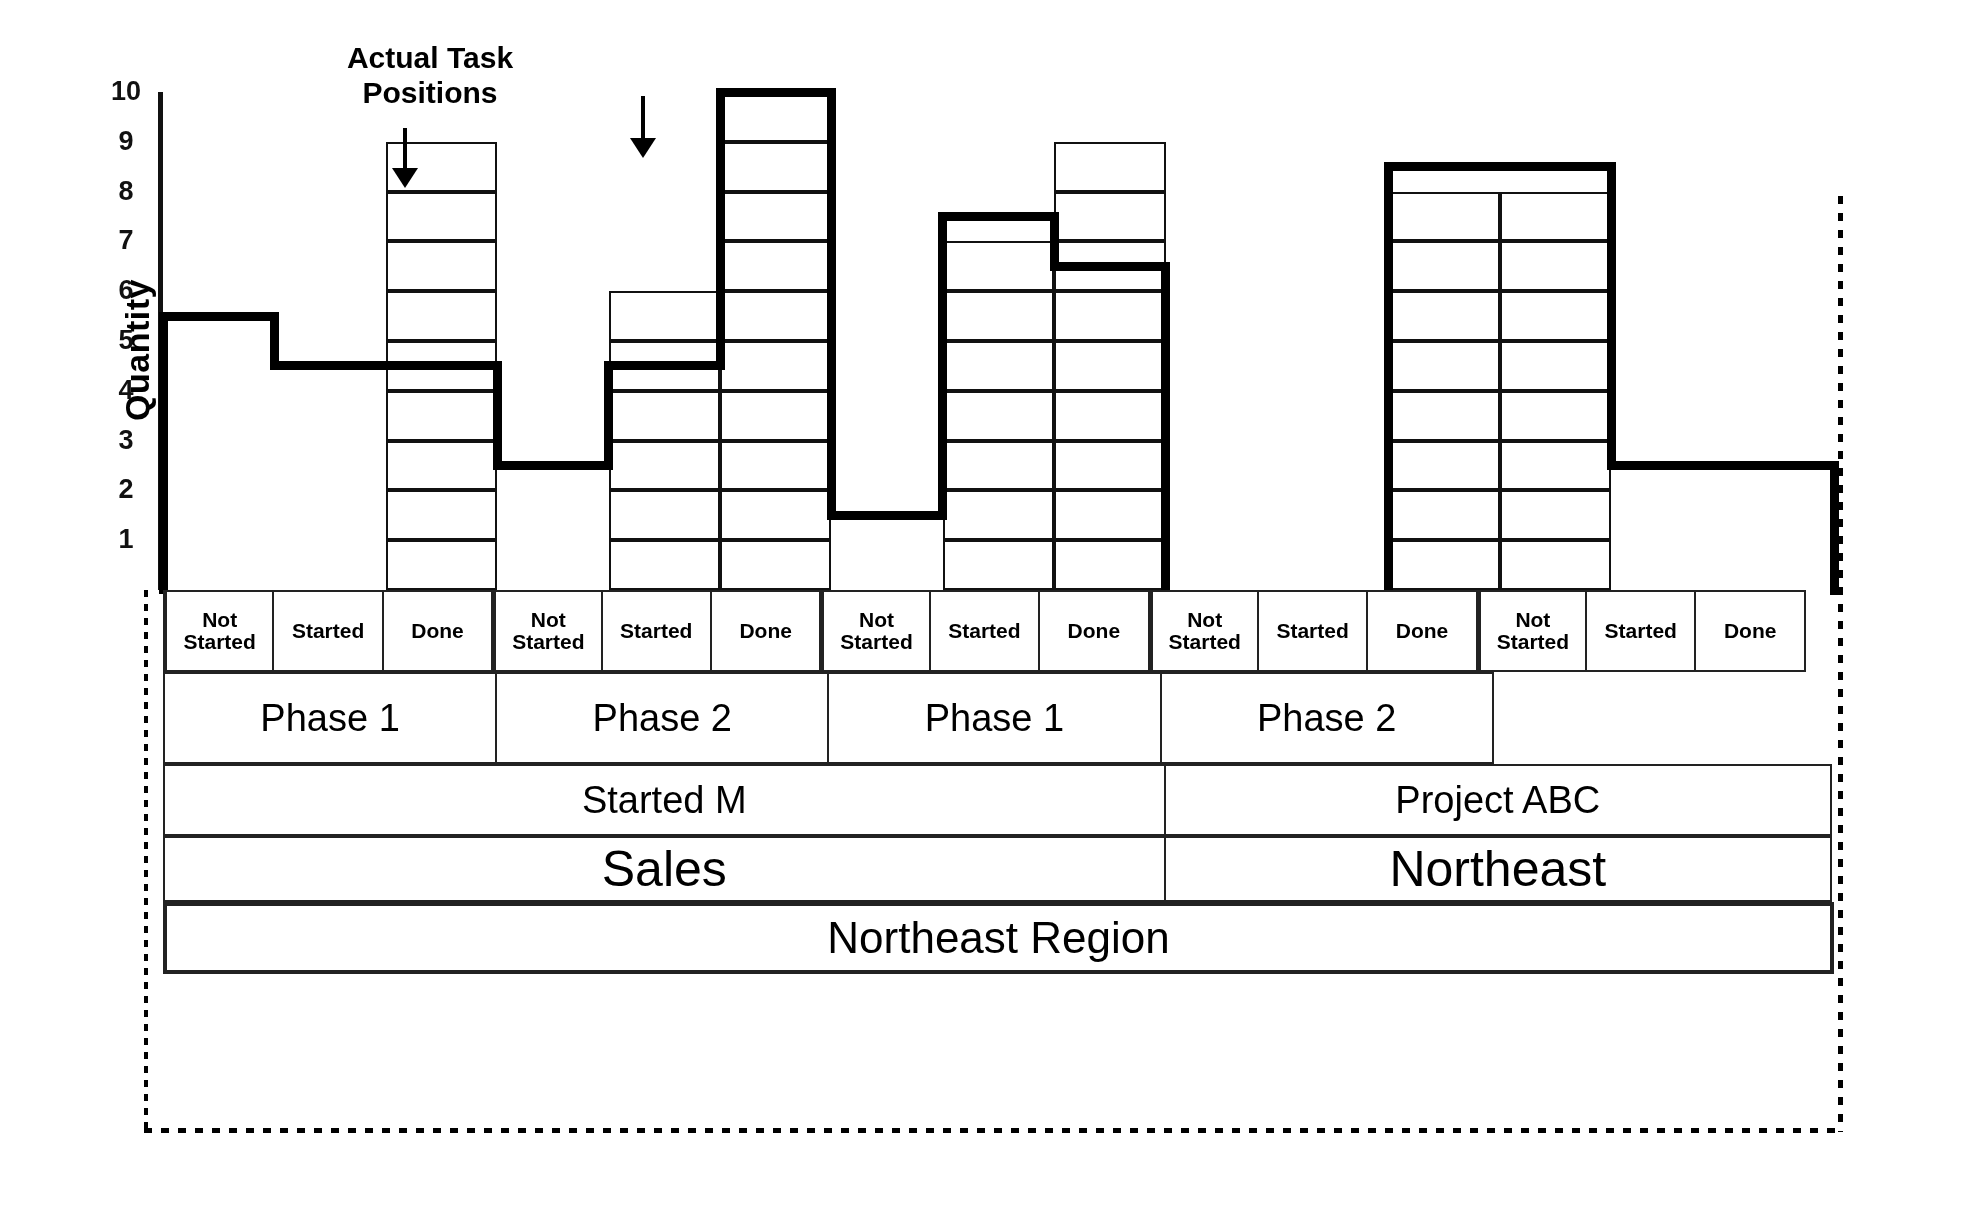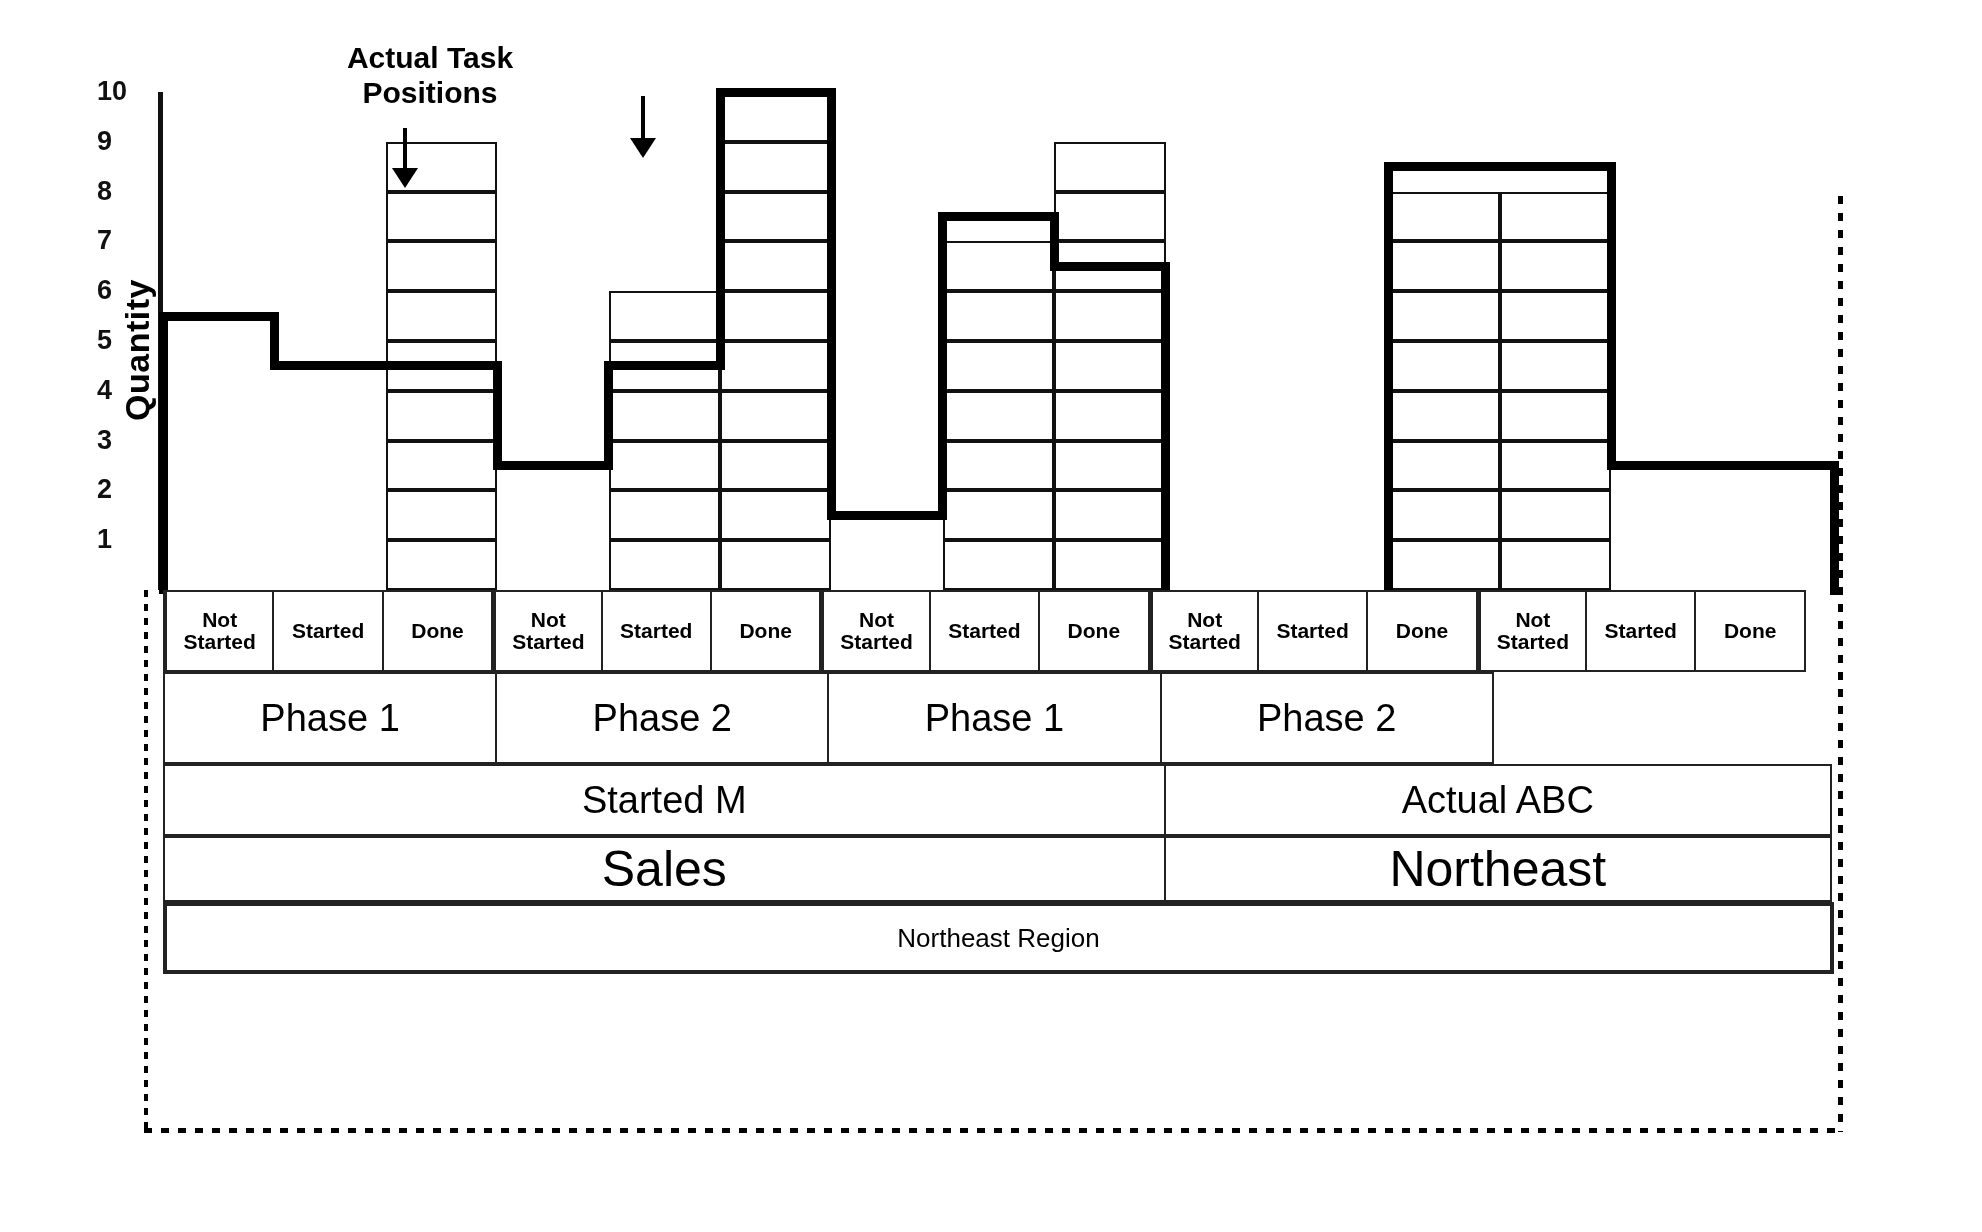--- a/index.html
+++ b/index.html
@@ -6,21 +6,21 @@
   body{font-family:"Liberation Sans", sans-serif;}
   #stage{position:relative;width:1982px;height:1232px;background:#fff;overflow:hidden;}
 
   
   #ylabel{
     position:absolute;left:18px;top:330px;width:240px;height:40px;
     transform:rotate(-90deg);transform-origin:center center;
     font-size:34px;font-weight:bold;color:#000;text-align:center;letter-spacing:.5px;
   }
   #yticks{position:absolute;left:95px;top:0;width:60px;height:1232px;}
-  .ytick{position:absolute;right:0;width:58px;text-align:left;
+  .ytick{position:absolute;right:0;width:58px;text-align:center;
          font-size:27px;font-weight:bold;color:#111;line-height:1;}
   #yaxisline{position:absolute;left:158px;top:92px;width:5px;height:498px;background:#111;}
 
   
   #plot{position:absolute;left:163px;top:92px;width:1671px;height:498px;}
   .cell{position:absolute;box-sizing:border-box;border:2px solid #111;background:#fff;}
   .planseg{position:absolute;background:#000;}
 
   
   .anno{position:absolute;font-size:30px;font-weight:600;color:#000;
@@ -34,21 +34,21 @@
   #table{position:absolute;left:163px;top:590px;width:1671px;}
   .trow{display:flex;width:100%;box-sizing:border-box;}
   .tcell{box-sizing:border-box;border:2px solid #222;margin-left:-2px;
          display:flex;align-items:center;justify-content:center;
          text-align:center;color:#000;background:#fff;}
   .tcell:first-child{margin-left:0;}
   .r-status .tcell{height:82px;font-size:21px;font-weight:bold;line-height:1.05;padding:2px 1px;}
   .r-phase  .tcell{height:92px;font-size:38px;font-weight:500;}
   .r-project .tcell{height:72px;font-size:38px;font-weight:500;}
   .r-dept    .tcell{height:66px;font-size:50px;font-weight:500;}
-  .r-region  .tcell{height:72px;font-size:26px;font-weight:500;border-width:4px;}
+  .r-region  .tcell{height:72px;font-size:44px;font-weight:500;border-width:4px;}
 
   
   #leftdots{position:absolute;left:144px;top:590px;width:4px;height:542px;
             background:repeating-linear-gradient(to bottom,#000 0 7px,transparent 7px 14px);}
   #rightdots{position:absolute;left:1838px;top:196px;width:5px;height:936px;
              background:repeating-linear-gradient(to bottom,#000 0 8px,transparent 8px 17px);}
   #botdots{position:absolute;left:144px;top:1128px;width:1700px;height:5px;
            background:repeating-linear-gradient(to right,#000 0 8px,transparent 8px 17px);}
   #middots{position:absolute;left:1160px;top:590px;width:4px;height:360px;
            background:repeating-linear-gradient(to bottom,#000 0 7px,transparent 7px 14px);}
@@ -195,21 +195,21 @@
         <div class="tcell" style="width: 111.4px; flex: 0 0 111.4px; white-space: pre-line;">Done</div>
       </div>
     <div class="trow r-phase" id="row-phase">
         <div class="tcell" style="width: 334.2px; flex: 0 0 334.2px; white-space: pre-line;">Phase 1</div>
         <div class="tcell" style="width: 334.2px; flex: 0 0 334.2px; white-space: pre-line;">Phase 2</div>
         <div class="tcell" style="width: 334.2px; flex: 0 0 334.2px; white-space: pre-line;">Phase 1</div>
         <div class="tcell" style="width: 334.2px; flex: 0 0 334.2px; white-space: pre-line;">Phase 2</div>
       </div>
     <div class="trow r-project" id="row-project">
         <div class="tcell" style="width: 1002.6px; flex: 0 0 1002.6px; white-space: pre-line;">Started M</div>
-        <div class="tcell" style="width: 668.4px; flex: 0 0 668.4px; white-space: pre-line;">Actual ABC</div>
+        <div class="tcell" style="width: 668.4px; flex: 0 0 668.4px; white-space: pre-line;">Project ABC</div>
       </div>
     <div class="trow r-dept" id="row-dept">
         <div class="tcell" style="width: 1002.6px; flex: 0 0 1002.6px; white-space: pre-line;">Sales</div>
         <div class="tcell" style="width: 668.4px; flex: 0 0 668.4px; white-space: pre-line;">Northeast</div>
       </div>
     <div class="trow r-region" id="row-region">
         <div class="tcell" style="width: 1671px; flex: 0 0 1671px; white-space: pre-line;">Northeast Region</div>
       </div>
   </div>
 

